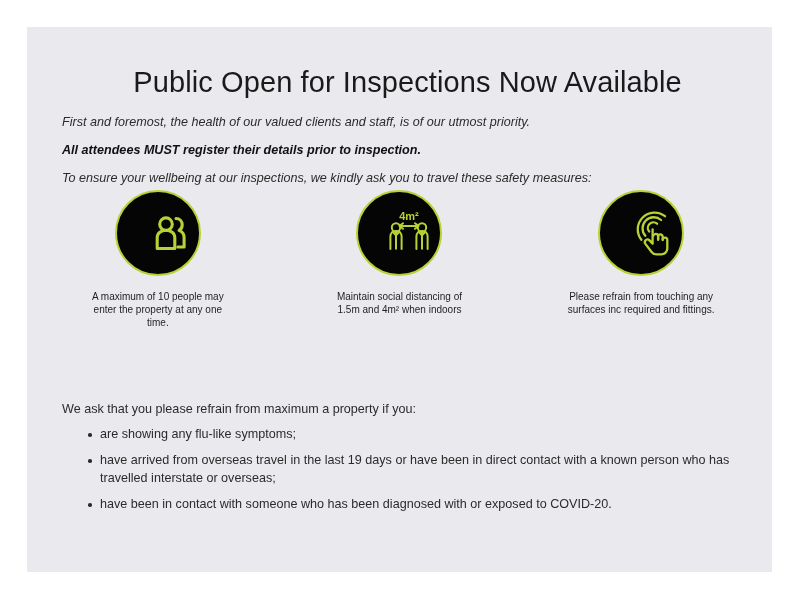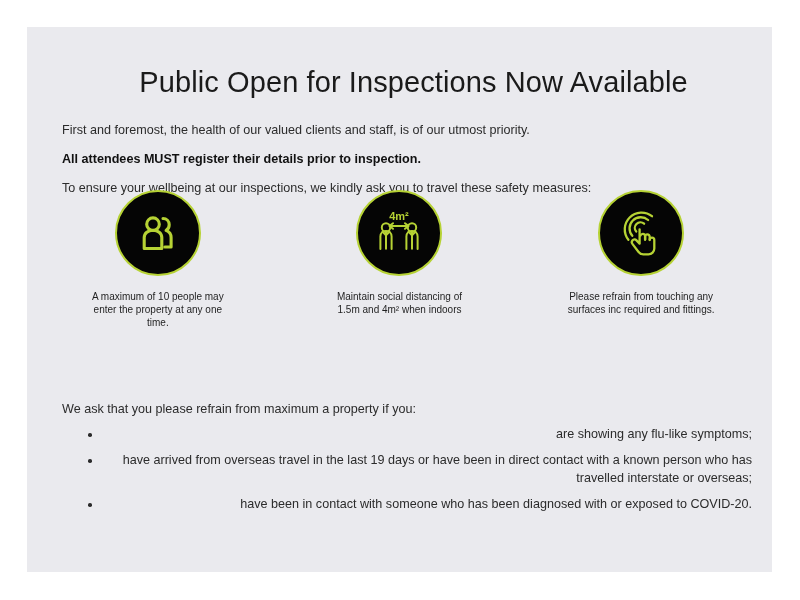--- a/index.html
+++ b/index.html
@@ -20,42 +20,43 @@
     left: 27px;
     top: 27px;
     width: 745px;
     height: 545px;
     background: #eaeaee;
     box-sizing: border-box;
   }
 
   .title {
     position: absolute;
-    left: 14px;
+    left: 8px;
     top: 40px;
     width: 100%;
     text-align: center;
     font-size: 29px;
     font-weight: 400;
     letter-spacing: 0.1px;
     color: #1a1a1a;
     line-height: 1.1;
   }
 
   .intro {
     position: absolute;
     left: 35px;
     top: 83px;
     width: 680px;
   }
   .intro p {
-    margin: 12px 0 11px 0;
+    margin: 4px 0 11px 0;
     font-size: 12.6px;
     line-height: 1.35;
     color: #2b2b2b;
+    font-style: italic;
   }
   .intro p.strong {
     font-weight: 700;
     color: #111111;
   }
 
   .icon-row {
     position: absolute;
     left: 10px;
     top: 163px;
@@ -71,21 +72,21 @@
     align-items: center;
   }
   .icon-circle {
     width: 86px;
     height: 86px;
     border-radius: 50%;
     background: #050505;
     border: 2px solid #b6d234;
     display: flex;
     align-items: center;
-    justify-content: center;
+    justify-content: flex-end;
     box-sizing: border-box;
   }
   .icon-circle svg { display: block; }
   .icon-caption {
     margin-top: 14px;
     text-align: center;
     font-size: 10px;
     line-height: 1.32;
     color: #1f1f1f;
     max-width: 150px;
@@ -100,21 +101,20 @@
   .outro-lead {
     margin: 0 0 8px 0;
     font-size: 12.6px;
     line-height: 1.35;
     color: #2b2b2b;
   }
   .outro ul {
     margin: 0;
     padding: 0;
     list-style: none;
-    text-align: right;
   }
   .outro li {
     position: relative;
     margin: 0 0 9px 0;
     padding-left: 38px;
     font-size: 12.6px;
     line-height: 1.38;
     color: #2b2b2b;
   }
   .outro li::before {

